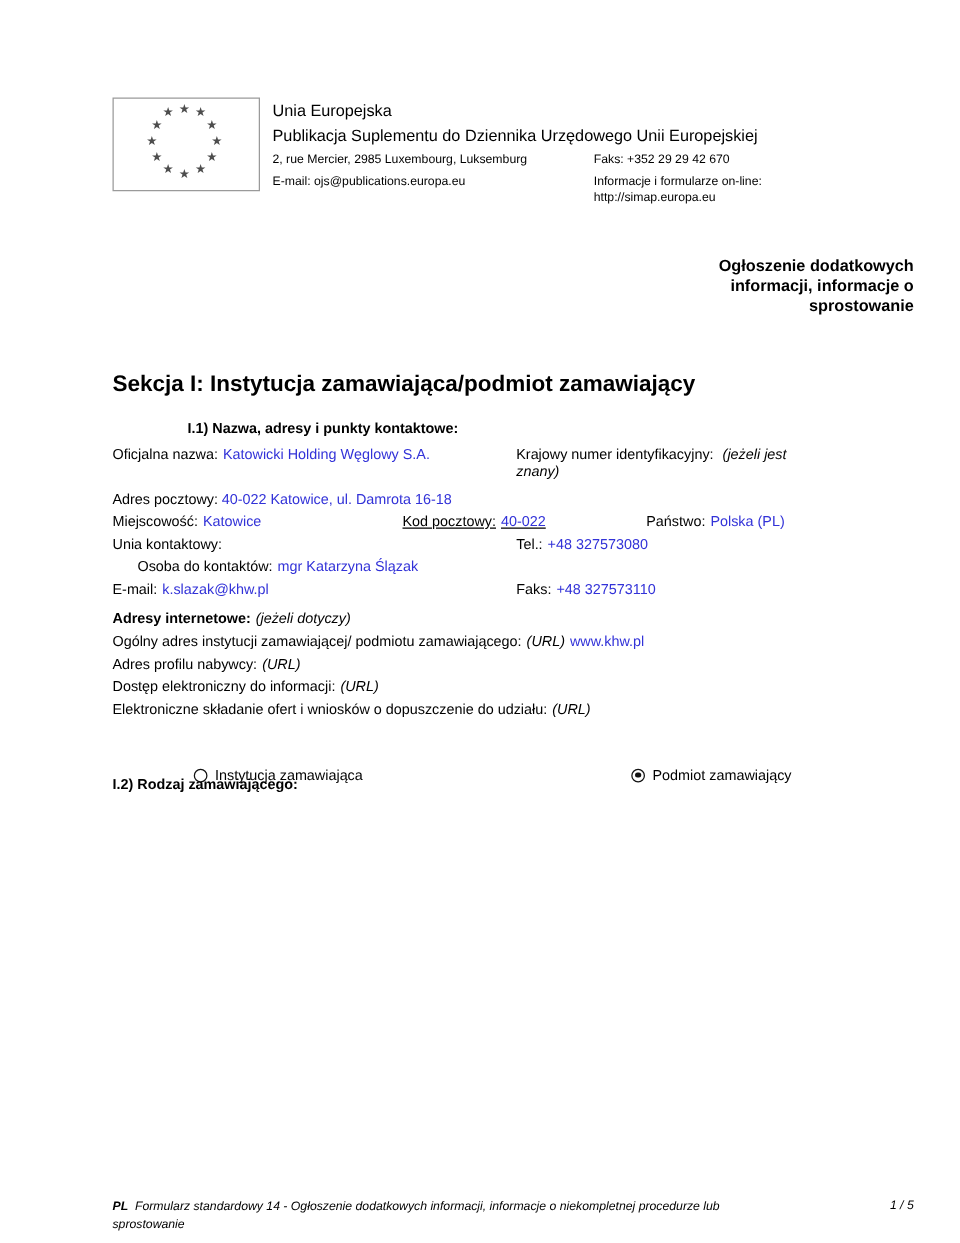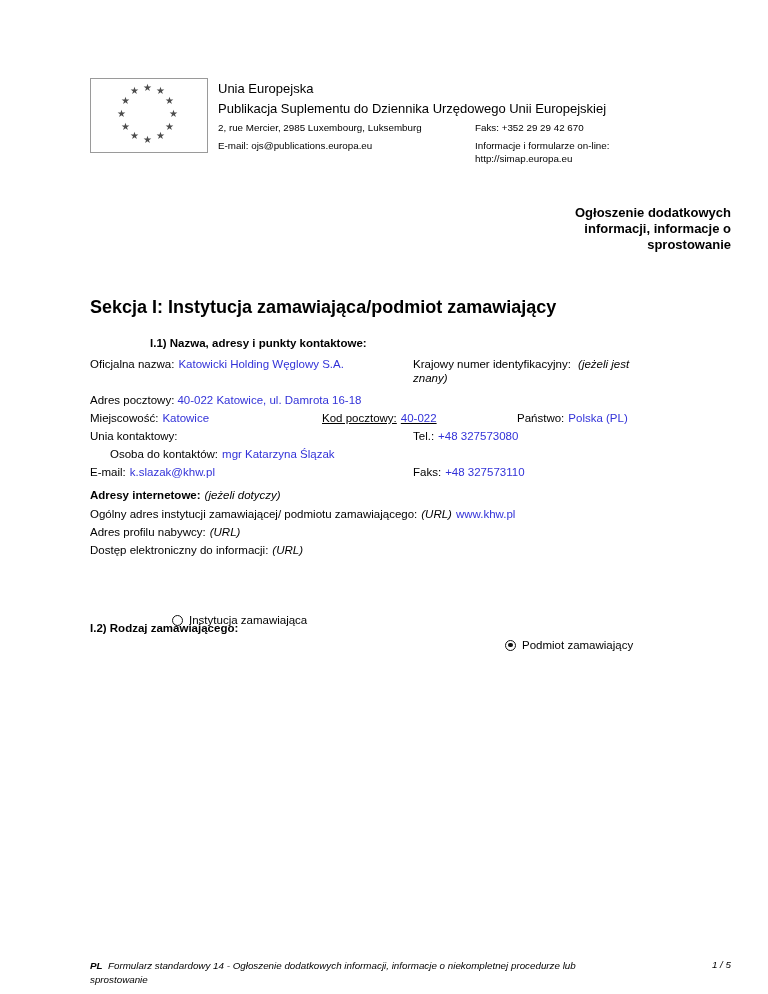--- a/index.html
+++ b/index.html
@@ -119,26 +119,29 @@
   </div>
   <div class="t" style="left:90px;top:507px;">
     <span>Ogólny adres instytucji zamawiającej/ podmiotu zamawiającego:</span><span class="note">(URL)</span><span class="val">www.khw.pl</span>
   </div>
   <div class="t" style="left:90px;top:525px;">
     <span>Adres profilu nabywcy:</span><span class="note">(URL)</span>
   </div>
   <div class="t" style="left:90px;top:543px;">
     <span>Dostęp elektroniczny do informacji:</span><span class="note">(URL)</span>
   </div>
+  <div class="t" style="left:90px;top:561px;">
+    <span>Elektroniczne składanie ofert i wniosków o dopuszczenie do udziału:</span><span class="note">(URL)</span>
+  </div>
 
   <div class="t b" style="left:90px;top:597px;margin-top:24px;">I.2) Rodzaj zamawiającego:</div>
-  <div class="radio-opt" style="left:172px;top:613px;text-align:center;">
+  <div class="radio-opt" style="left:155px;top:613px;text-align:center;">
     <span class="radio"></span><span>Instytucja zamawiająca</span>
   </div>
-  <div class="radio-opt" style="left:505px;top:638px;">
+  <div class="radio-opt" style="left:505px;top:613px;">
     <span class="radio sel"></span><span>Podmiot zamawiający</span>
   </div>
 
   <div class="footer-line" style="left:90px;top:959px;">
     <span class="b">PL</span>&nbsp;&nbsp;<span>Formularz standardowy 14 - Ogłoszenie dodatkowych informacji, informacje o niekompletnej procedurze lub</span>
   </div>
   <div class="footer-line" style="left:90px;top:973px;">sprostowanie</div>
   <div class="pageno">1 / 5</div>
 
 </div>

